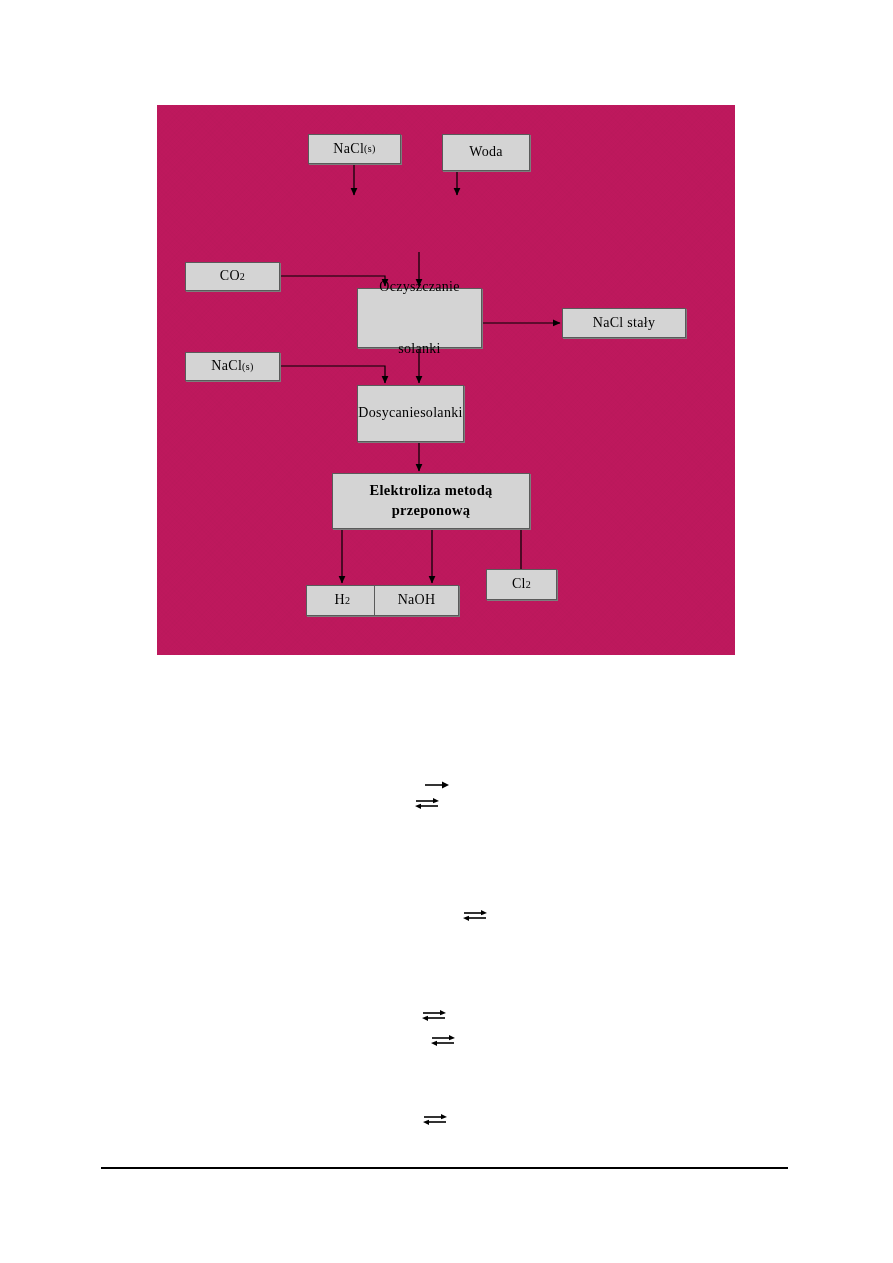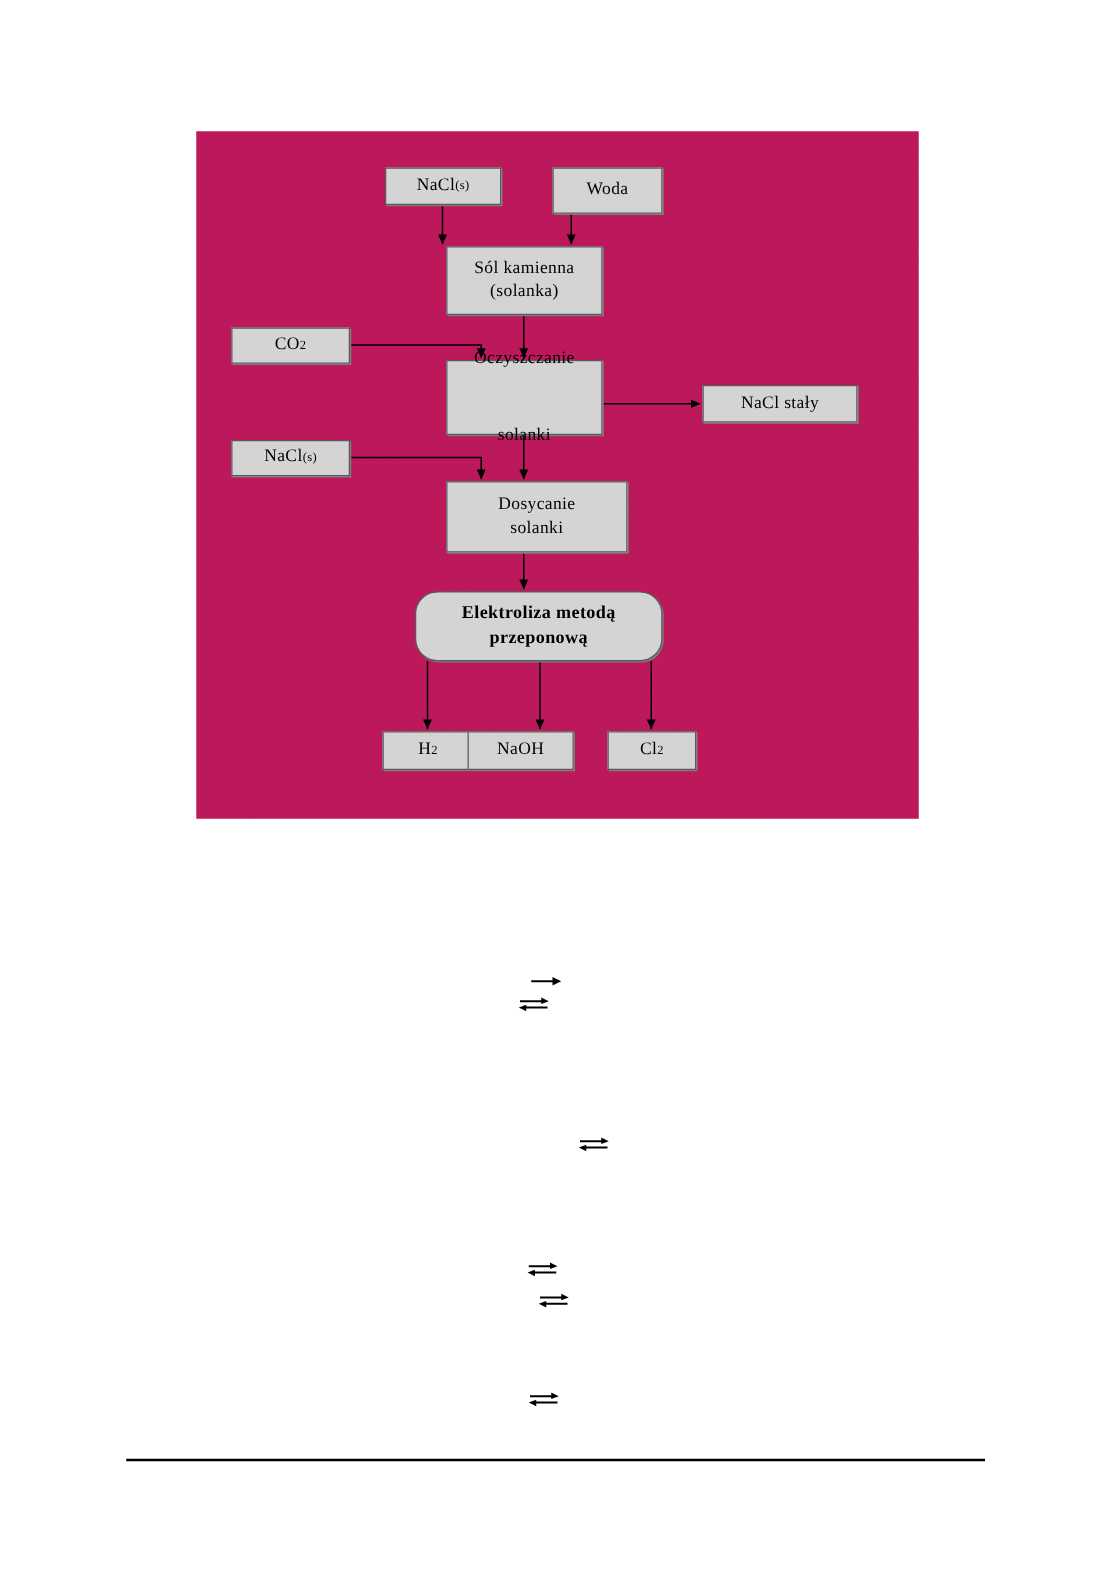--- a/index.html
+++ b/index.html
@@ -57,21 +57,20 @@
     text-align: center;
     color: #000;
     font-size: 14px;
     line-height: 1.35;
     letter-spacing: 0.3px;
     z-index: 3;
   }
   .node.bold {
     font-weight: bold;
     font-size: 14.5px;
-    border-radius: 18px;
   }
   .node sub {
     font-size: 0.72em;
     vertical-align: sub;
   }
 
   
   .rxn-row {
     position: absolute;
     z-index: 2;
@@ -129,64 +128,60 @@
 
   <div class="node" style="left:151px; top:29px; width:93px; height:30px;">
     <span>NaCl</span>
       <sub>(s)</sub>
   </div>
 
   <div class="node" style="left:285px; top:29px; width:88px; height:37px;">
     <span>Woda</span>
   </div>
 
-  <div class="node" style="left:200px; top:92px; width:125px; height:55px; flex-direction:column;">
-    <span>Sól kamienna</span>
-    <span>(solanka)</span>
-  </div>
 
   <div class="node" style="left:28px; top:157px; width:95px; height:29px;">
     <span>CO</span>
       <sub>2</sub>
   </div>
 
   <div class="node" style="left:200px; top:183px; width:125px; height:60px; flex-direction:column;gap:43px;">
     <span>Oczyszczanie</span>
     <span>solanki</span>
   </div>
 
   <div class="node" style="left:405px; top:203px; width:124px; height:30px;">
     <span>NaCl stały</span>
   </div>
 
   <div class="node" style="left:28px; top:247px; width:95px; height:29px;">
     <span>NaCl</span>
       <sub>(s)</sub>
   </div>
 
-  <div class="node" style="left:200px; top:280px; width:145px; height:57px; flex-direction:column;">
+  <div class="node" style="left:200px; top:280px; width:107px; height:57px; ">
     <span>Dosycanie</span>
     <span>solanki</span>
   </div>
 
   <div class="node bold" style="left:175px; top:368px; width:198px; height:56px; flex-direction:column;">
     <span>Elektroliza metodą</span>
     <span>przeponową</span>
   </div>
 
   <div class="node" style="left:149px; top:480px; width:73px; height:31px;">
     <span>H</span>
       <sub>2</sub>
   </div>
 
   <div class="node" style="left:217px; top:480px; width:85px; height:31px;">
     <span>NaOH</span>
   </div>
 
-  <div class="node" style="left:329px; top:480px; width:71px; height:31px;">
+  <div class="node" style="left:329px; top:464px; width:71px; height:31px;">
     <span>Cl</span>
       <sub>2</sub>
   </div>
 
 </div>
 
 <div class="rxn-row" style="left:424px; top:780px;">
   <svg class="rxn-arrow" width="26" height="10" viewBox="0 0 26 10">
     <path d="M1,5 L19,5" stroke="#000" stroke-width="1.6" fill="none"></path>
     <path d="M18,1.6 L25,5 L18,8.4 z" fill="#000"></path>

